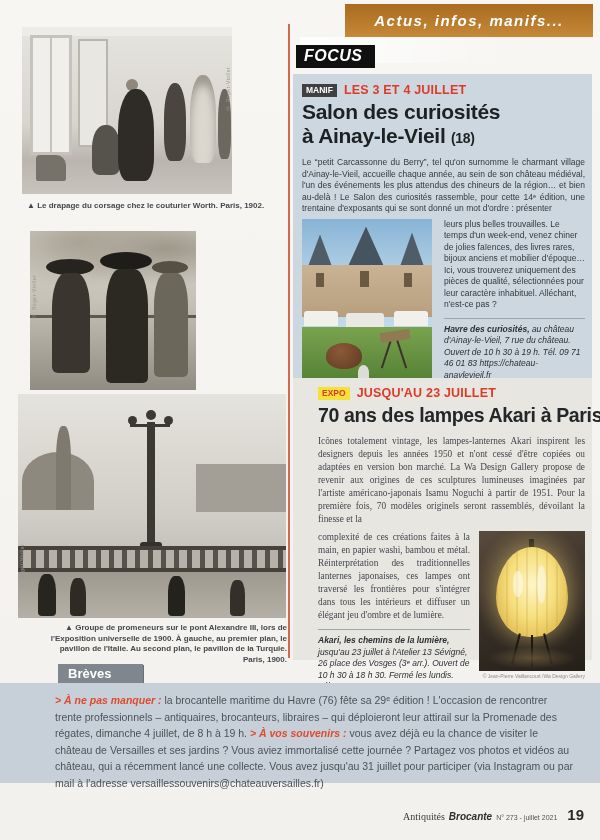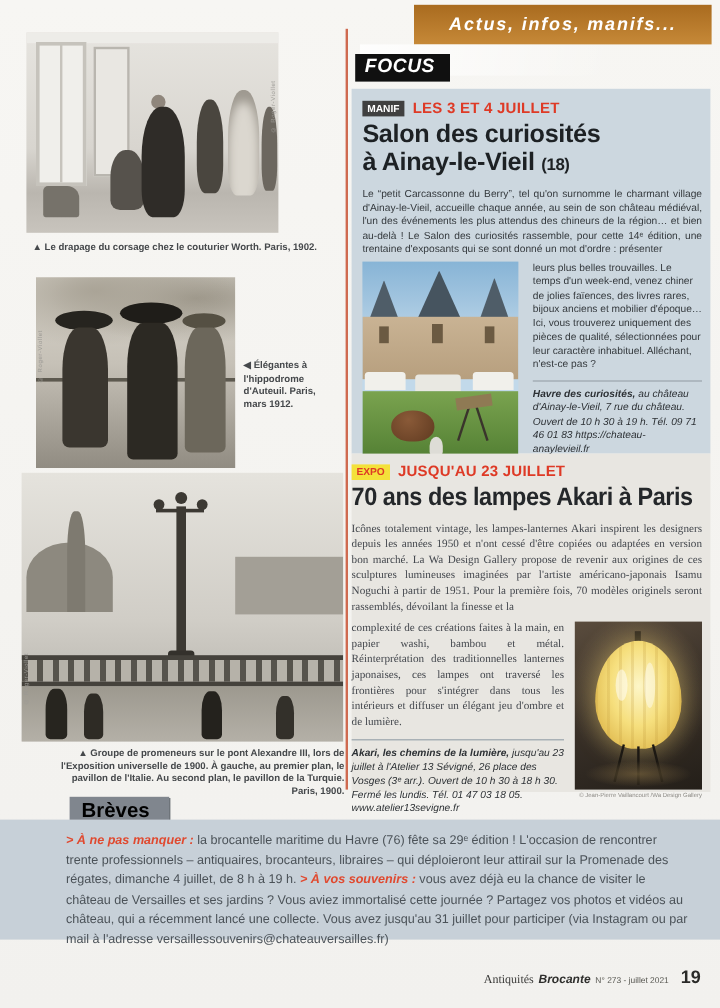--- a/index.html
+++ b/index.html
@@ -24,21 +24,21 @@
   .cap1 { left:27px; top:201px; width:252px; }
   .cap2 { left:203px; top:300px; width:80px; }
   .cap3 { left:40px; top:623px; width:247px; text-align:right; }
   .vcredit { position:absolute; writing-mode:vertical-rl; transform:rotate(180deg); font-size:5px; color:#9b9994; letter-spacing:.5px; }
   .divider { position:absolute; left:288px; top:24px; width:1.5px; height:634px; background:#cf6a50; }
 
   
   .focus-box { position:absolute; left:296px; top:45px; background:#101010; color:#fff; font-weight:bold; font-style:italic; font-size:16px; padding:2px 12px 3px 8px; letter-spacing:.5px; }
   .panel { position:absolute; left:293px; width:299px; }
   .panel1 { top:74px; height:304px; background:#ccd7df; padding:9px 7px 0 9px; }
-  .panel2 { top:378px; height:282px; background:#e8e6e1; padding:8px 7px 0 0; }
+  .panel2 { top:378px; height:282px; background:#e8e6e1; padding:8px 7px 0 25px; }
   .kicker { display:flex; align-items:center; gap:7px; margin-bottom:3px; }
   .tag { font-size:8.5px; font-weight:bold; color:#fff; padding:1px 4px 2px; }
   .tag.manif { background:#404040; }
   .tag.expo { background:#f4e13a; color:#de3a26; }
   .kdate { color:#de3a26; font-weight:bold; font-size:12.5px; letter-spacing:.2px; }
   h1 { font-size:21px; line-height:24px; color:#1d2124; letter-spacing:-.3px; margin:2px 0 7px; }
   h1 .dept { font-size:14px; font-weight:bold; }
   h2 { font-size:21px; color:#24272a; letter-spacing:-.4px; margin:2px 0 8px; transform:scaleX(.93); transform-origin:left; white-space:nowrap; }
   p.body { font-size:8.5px; line-height:11.5px; color:#34393d; text-align:justify; }
   .a1row { display:flex; gap:12px; margin-top:4px; }
@@ -51,21 +51,21 @@
   .serif { font-family:"Liberation Serif", serif; font-size:9.3px; line-height:13px; color:#43474d; text-align:justify; }
   .a2row { display:flex; gap:9px; margin-top:5px; }
   .a2left { flex:1; }
   .lampcol { width:106px; flex:none; }
   .lamp { position:relative; width:106px; height:140px; background:linear-gradient(160deg,#5a4c3d 0%,#3b322a 45%,#241f19 100%); }
   .credit { font-size:5px; color:#8d8b86; text-align:right; margin-top:2px; }
   .akari-cap { font-size:8px; font-weight:bold; color:#3a3e42; line-height:10.5px; text-align:right; margin-top:9px; }
   .akari-cap .red { color:#de3a26; }
 
   
-  .breves-label { position:absolute; left:58px; top:664px; background:#80868e; color:#000000; font-weight:bold; font-size:17px; padding:2px 16px 3px 10px; box-shadow:1px 1px 0 #6a7076; }
+  .breves-label { position:absolute; left:58px; top:664px; background:#80868e; color:#ffffff; font-weight:bold; font-size:13px; padding:2px 32px 3px 10px; box-shadow:1px 1px 0 #6a7076; }
   .breves-band { position:absolute; left:0; top:683px; width:600px; height:100px; background:#c7d0d8; }
   .breves-band p { margin:9px 25px 0 55px; font-size:10.5px; line-height:16.5px; color:#4b5258; }
   .lead { color:#e0492f; font-weight:bold; font-style:italic; }
 
   
   .footer { position:absolute; right:16px; top:806px; display:flex; align-items:baseline; gap:4px; }
   .f-serif { font-family:"Liberation Serif", serif; font-size:10px; color:#3a3a38; }
   .f-logo { font-weight:bold; font-style:italic; font-size:10px; color:#2e2e2c; }
   .f-issue { font-size:7px; color:#55554f; }
   .f-page { font-weight:bold; font-size:15px; color:#2a2a28; margin-left:6px; }
@@ -100,21 +100,20 @@
     <div style="left:0;top:0;width:166px;height:58px;background:radial-gradient(ellipse at 30% 20%,#aaa497 0%,rgba(170,164,151,0) 70%),radial-gradient(ellipse at 80% 30%,#9b9588 0%,rgba(155,149,136,0) 65%);"></div>
     <div style="left:0;top:84px;width:166px;height:3px;background:#5d594f;"></div>
     <div style="left:16px;top:28px;width:48px;height:16px;background:#26241f;border-radius:50%;"></div>
     <div style="left:22px;top:42px;width:38px;height:100px;background:#3a362f;border-radius:35% 35% 6px 6px;"></div>
     <div style="left:70px;top:21px;width:52px;height:18px;background:#1f1d19;border-radius:50%;"></div>
     <div style="left:76px;top:38px;width:42px;height:114px;background:#2c2923;border-radius:32% 32% 5px 5px;"></div>
     <div style="left:122px;top:30px;width:36px;height:13px;background:#555043;border-radius:50%;"></div>
     <div style="left:124px;top:42px;width:34px;height:104px;background:#6c675b;border-radius:32% 32% 5px 5px;"></div>
     <span class="vcredit" style="left:1px;top:44px;">© Roger-Viollet</span>
   </div>
-  <div class="cap cap2">◀ Élégantes à l'hippodrome d'Auteuil. Paris, mars 1912.</div>
 
   <div class="photo p3">
     <div style="left:4px;top:58px;width:72px;height:58px;background:#8d897f;border-radius:50% 50% 0 0;"></div>
     <div style="left:38px;top:32px;width:15px;height:84px;background:#7e7a70;border-radius:40% 40% 0 0;"></div>
     <div style="left:178px;top:70px;width:90px;height:48px;background:#a39f96;"></div>
     <div style="left:112px;top:30px;width:40px;height:3px;background:#3c3933;"></div>
     <div style="left:110px;top:22px;width:9px;height:9px;background:#3c3933;border-radius:50%;"></div>
     <div style="left:128px;top:16px;width:10px;height:10px;background:#3c3933;border-radius:50%;"></div>
     <div style="left:146px;top:22px;width:9px;height:9px;background:#3c3933;border-radius:50%;"></div>
     <div style="left:129px;top:28px;width:8px;height:126px;background:#3c3933;"></div>

